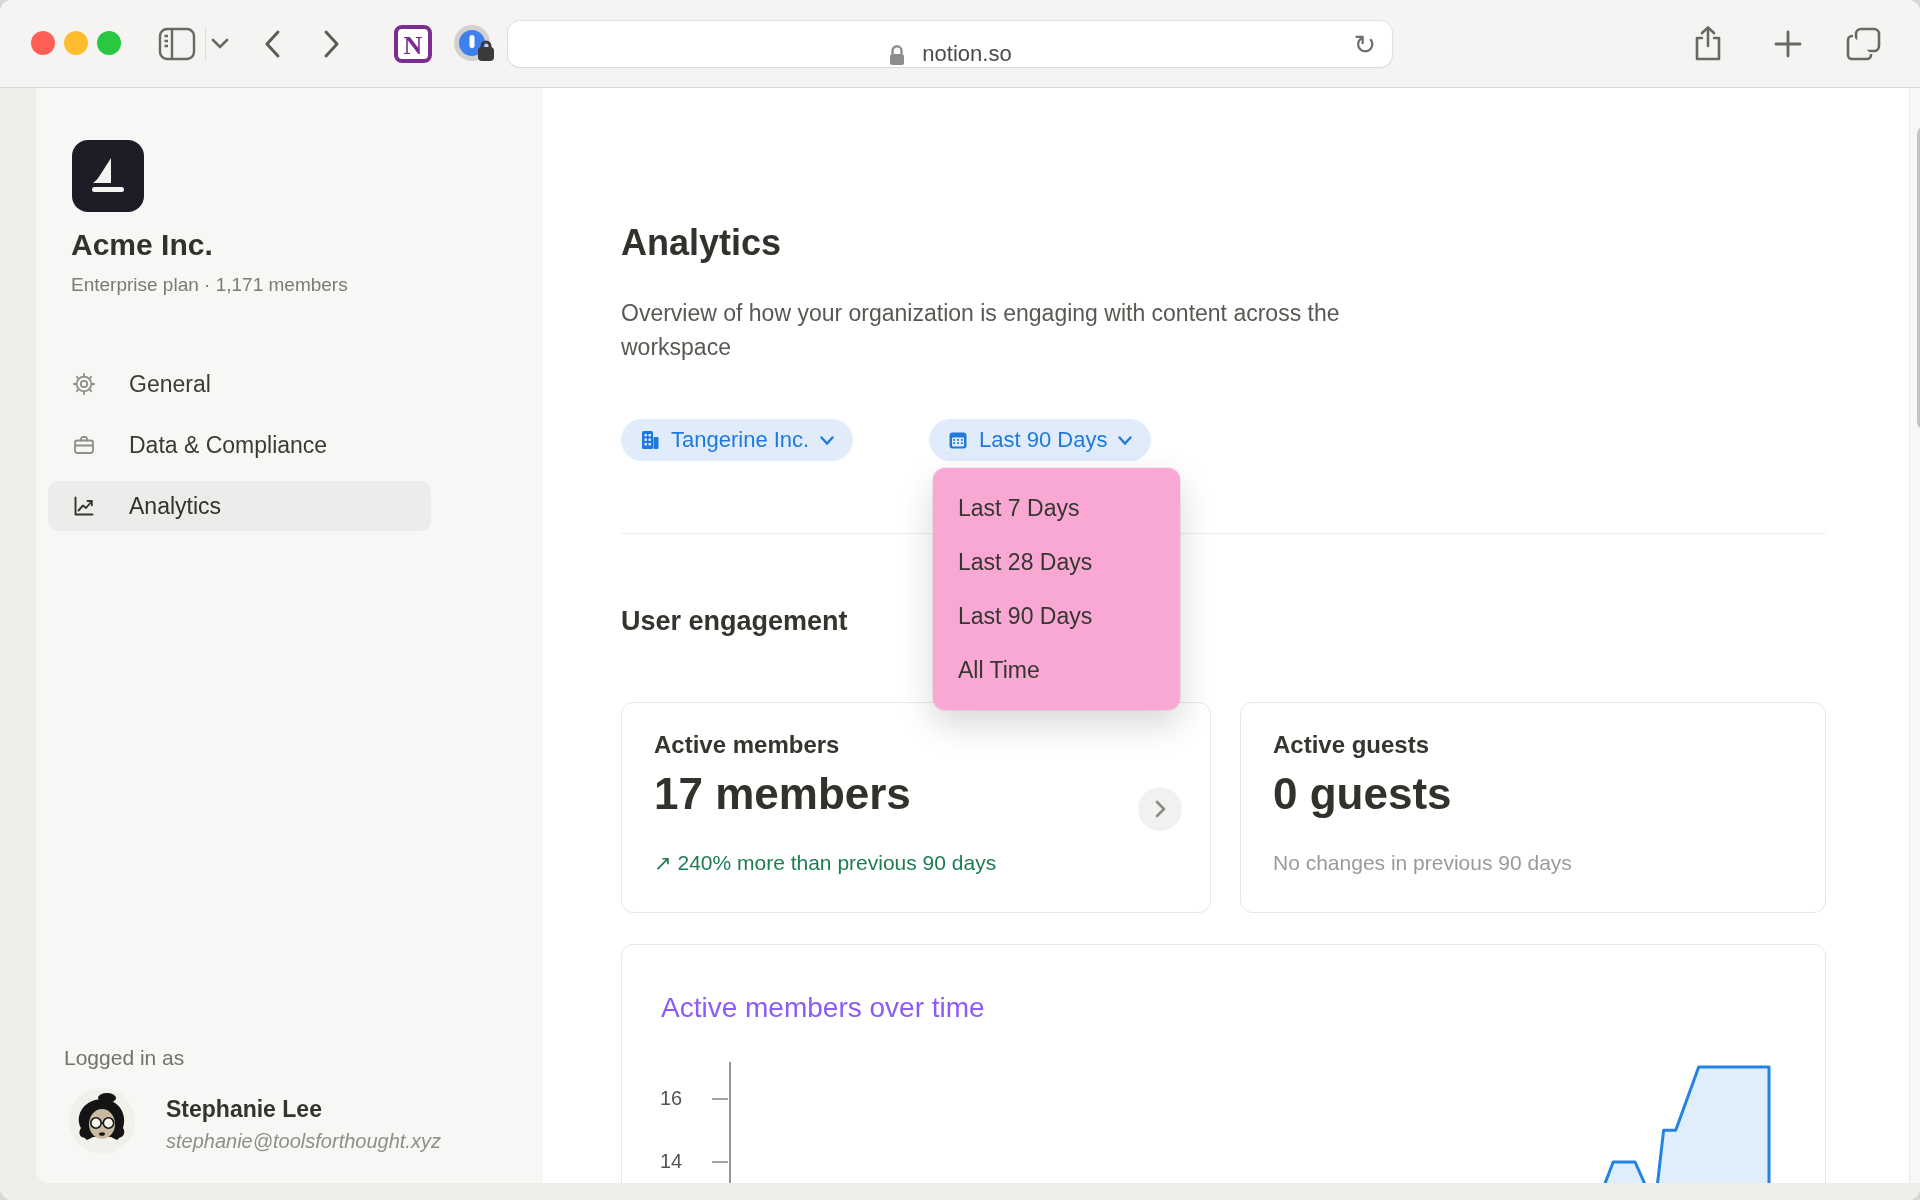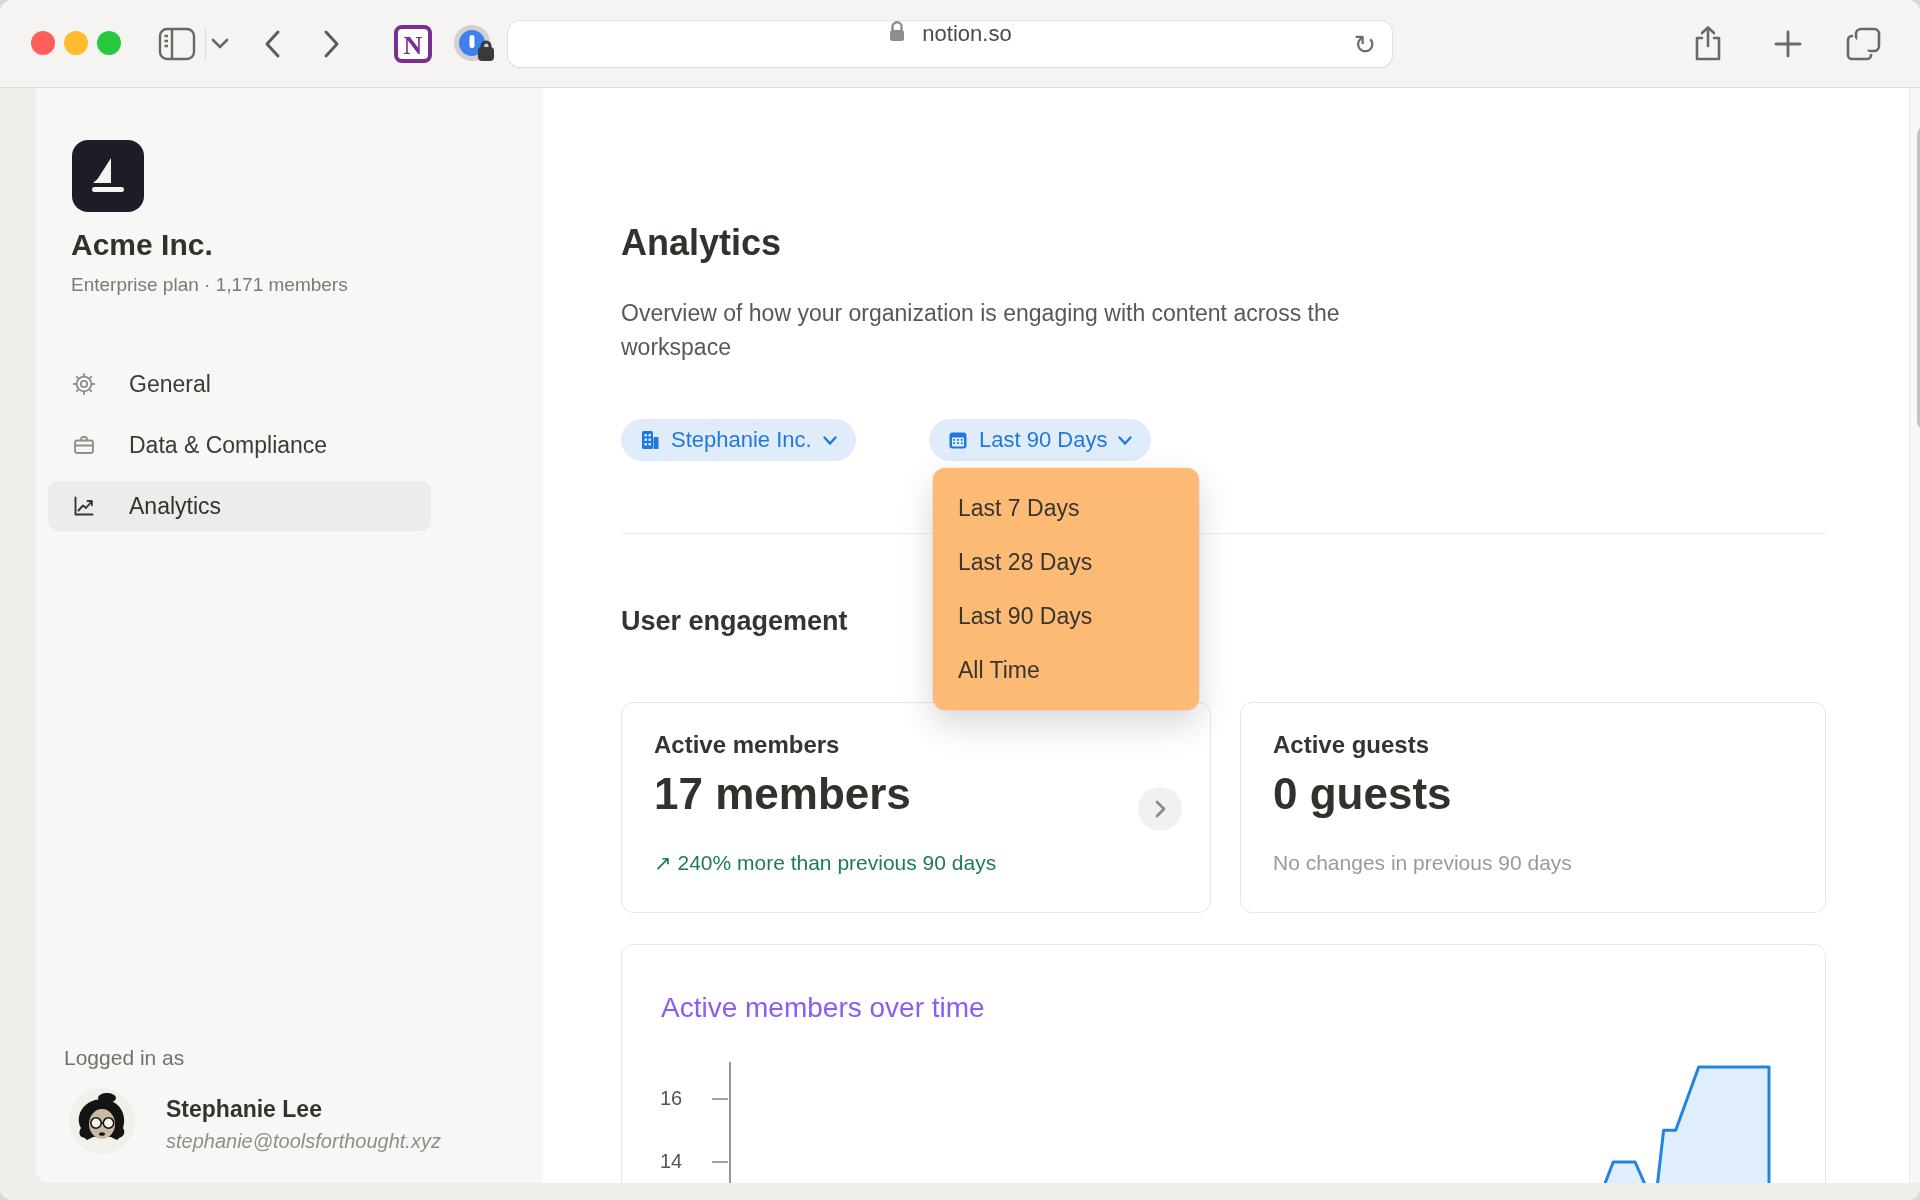--- a/index.html
+++ b/index.html
@@ -7,21 +7,21 @@
               font-family:"Liberation Sans","DejaVu Sans",sans-serif; }
   .window { position:relative; width:1920px; height:1200px; border-radius:12px; overflow:hidden; background:#efeeeb; }
 
   
   .toolbar { position:absolute; left:0; top:0; width:1920px; height:88px; background:#f5f4f2; border-bottom:1px solid #d9d8d6; }
   .light { position:absolute; top:31px; width:24px; height:24px; border-radius:50%; }
   .ticon { position:absolute; color:#696864; }
   .tool-sep { position:absolute; left:205px; top:27px; width:1px; height:34px; background:#dddcda; }
   .urlbar { position:absolute; left:508px; top:21px; width:884px; height:46px; background:#ffffff; border-radius:12px;
             box-shadow:0 0 0 1px rgba(0,0,0,0.07), 0 1px 2px rgba(0,0,0,0.05); }
-  .url-center { position:absolute; left:0; top:0; width:100%; height:100%; display:flex; align-items:flex-start; justify-content:center; gap:16px; }
+  .url-center { position:absolute; left:0; top:0; width:100%; height:100%; display:flex; align-items:flex-end; justify-content:center; gap:16px; }
   .url-text { font-size:22px; color:#4c4b47; }
 
   
   .page { position:absolute; left:0; top:88px; width:1920px; height:1112px; background:#efeeeb;margin-left:36px; }
   .modal { position:absolute; left:0; top:0; width:1920px; height:1095px; background:#ffffff; border-radius:0 0 14px 14px; overflow:hidden; }
 
   
   .sidebar { position:absolute; left:0; top:0; width:507px; height:100%; background:#f7f7f5; }
   .ws-logo { position:absolute; left:36px; top:52px; width:72px; height:72px; border-radius:16px; background:#1c1d27; display:flex; align-items:center; justify-content:center; }
   .ws-name { position:absolute; left:35px; top:140px; font-size:30px; font-weight:700; color:#32312c; }
@@ -40,21 +40,21 @@
 
   
   .main { position:absolute; left:507px; top:0; width:1366px; height:100%; background:#ffffff; }
   .page-title { position:absolute; left:78px; top:134px; font-size:36px; font-weight:700; color:#32312c; }
   .page-desc { position:absolute; left:78px; top:208px; width:790px; font-size:23px; line-height:34px; color:#5a5853; }
   .pill { position:absolute; top:331px; height:42px; border-radius:21px; background:#e1ecfb; color:#1f79dd;
           display:inline-flex; align-items:center; gap:10px; padding:0 18px; font-size:22px; font-weight:500; }
   .divider { position:absolute; left:78px; top:445px; width:1205px; height:1px; background:#ededeb; }
   .section-title { position:absolute; left:78px; top:518px; font-size:27px; font-weight:600; color:#35342e; }
 
-  .dropdown { position:absolute; left:390px; top:380px; width:266px; border-radius:12px; background:#fdba74; z-index:30;
+  .dropdown { position:absolute; left:390px; top:380px; width:247px; border-radius:12px; background:#f9a8d4; z-index:30;
               box-shadow:0 0 0 1px rgba(0,0,0,0.05), 0 14px 34px rgba(0,0,0,0.16); padding:13px 0; }
   .dd-item { height:54px; display:flex; align-items:center; padding-left:25px; font-size:23px; color:#37352f; cursor:default; }
 
   .card { position:absolute; top:614px; height:211px; background:#ffffff; border:1px solid #e7e6e4; border-radius:12px; }
   .card-label { position:absolute; left:32px; top:28px; font-size:24px; font-weight:700; color:#35342e; }
   .card-value { position:absolute; left:32px; top:66px; font-size:44px; font-weight:700; color:#32312c; }
   .card-delta { position:absolute; left:32px; top:148px; font-size:21px; }
   .delta-up { color:#1d7c52; font-weight:500; }
   .delta-none { color:#9b9a96; }
   .chev-btn { position:absolute; right:28px; top:84px; width:44px; height:44px; border-radius:50%; background:#f1f1ef; display:flex; align-items:center; justify-content:center; color:#8b8a87; }
@@ -245,21 +245,21 @@
           <svg width="22" height="22" viewBox="0 0 22 22">
             <rect x="3" y="2" width="11" height="18" rx="1.5" fill="#1f79dd"></rect>
             <rect x="14.5" y="8" width="5" height="12" rx="1" fill="#1f79dd"></rect>
             <rect x="5.5" y="5" width="2.4" height="2.4" fill="#e1ecfb"></rect>
               <rect x="9.5" y="5" width="2.4" height="2.4" fill="#e1ecfb"></rect>
             <rect x="5.5" y="9.5" width="2.4" height="2.4" fill="#e1ecfb"></rect>
               <rect x="9.5" y="9.5" width="2.4" height="2.4" fill="#e1ecfb"></rect>
             <rect x="5.5" y="14" width="2.4" height="2.4" fill="#e1ecfb"></rect>
               <rect x="9.5" y="14" width="2.4" height="2.4" fill="#e1ecfb"></rect>
           </svg>
-          <span>Stephanie Inc.</span>
+          <span>Tangerine Inc.</span>
           <svg width="16" height="11" viewBox="0 0 16 11" fill="none" stroke="#1f79dd" stroke-width="2.4" stroke-linecap="round">
               <polyline points="2.5,2.5 8,8.5 13.5,2.5"></polyline>
             </svg>
         </div>
 
         <div class="pill" style="left:386px;">
           <svg width="22" height="22" viewBox="0 0 22 22">
             <rect x="2.5" y="3.5" width="17" height="16" rx="3" fill="#1f79dd"></rect>
             <rect x="5" y="8.5" width="12" height="9" rx="1" fill="#e1ecfb"></rect>
             <g fill="#1f79dd">

